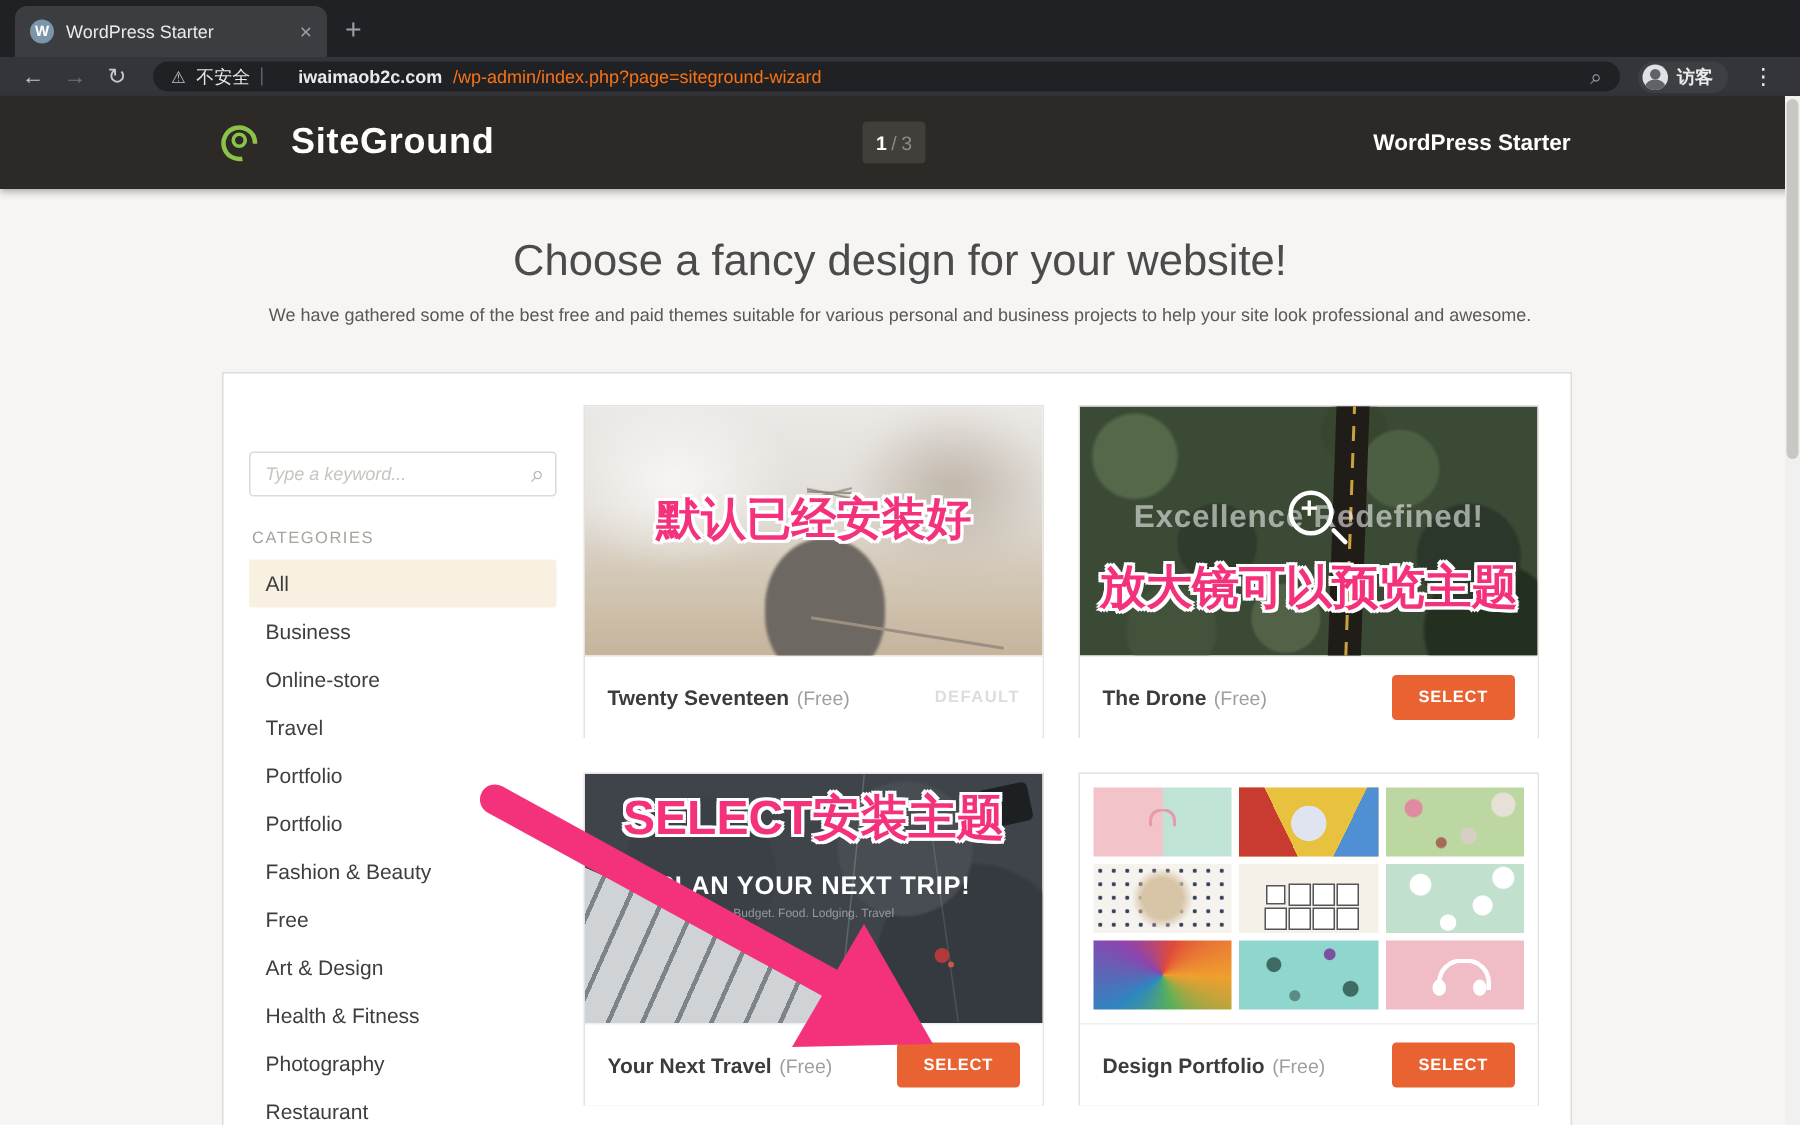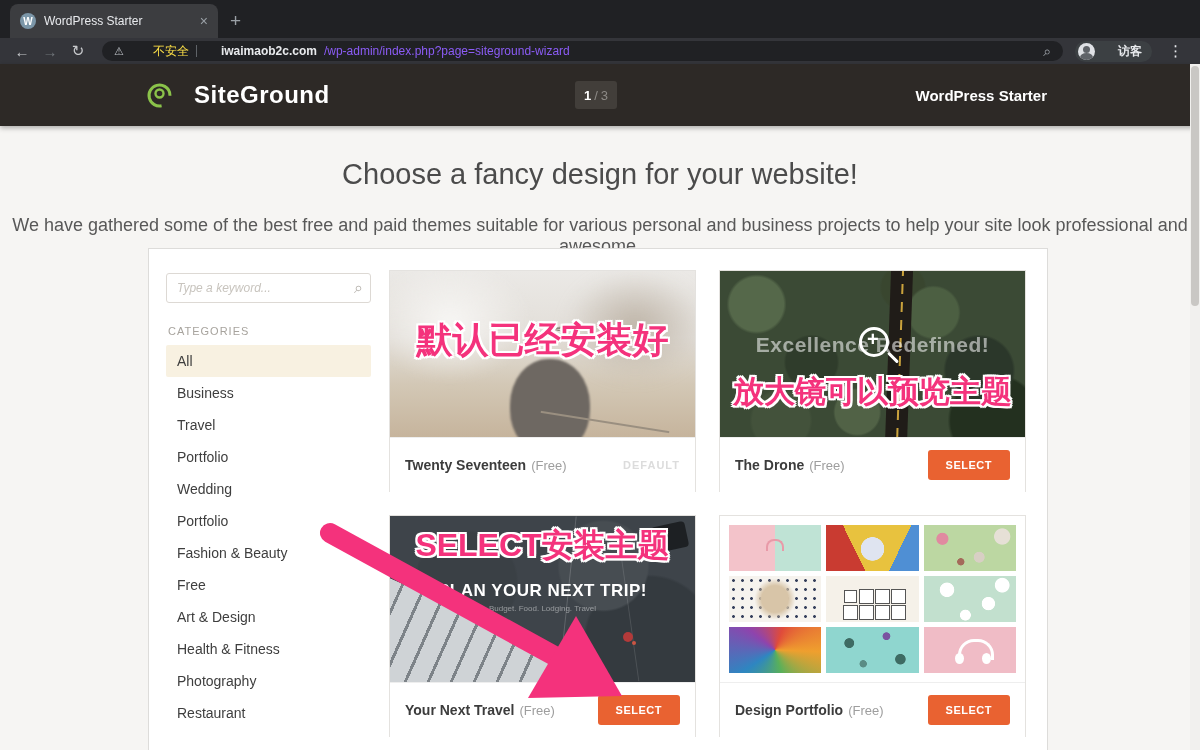--- a/index.html
+++ b/index.html
@@ -12,52 +12,52 @@
   .wp-icon { width:16px; height:16px; border-radius:50%; background:#7b96a8; color:#fff; font-size:10px; font-weight:bold; display:flex; align-items:center; justify-content:center; flex:none; }
   .tab-title { color:#e8eaed; font-size:12px; flex:1; white-space:nowrap; overflow:hidden; }
   .tab-close { color:#9aa0a6; font-size:14px; cursor:default; }
   .newtab { color:#9aa0a6; font-size:19px; margin:0 0 6px 12px; }
 
   .toolbar { position:absolute; top:38px; left:0; right:0; height:26px; background:#34353a; display:flex; align-items:center; padding:0 10px; gap:4px; }
   .nav-ic { color:#c7c9cc; font-size:15px; width:24px; text-align:center; }
   .nav-ic.dim { color:#70757a; }
   .urlbox { flex:1; height:20px; background:#202124; border-radius:11px; margin:0 8px; display:flex; align-items:center; padding:0 12px; gap:7px; font-size:12px; }
   .warn-ic { color:#bdc1c6; font-size:11px; }
-  .sec-label { color:#fde047; font-size:12px;margin-left:22px; }
+  .sec-label { color:#e5e5e5; font-size:12px; }
   .url-sep { width:1px; height:12px; background:#5f6368; }
   .url-domain { color:#e8eaed; font-weight:bold;padding-left:17px; }
-  .url-path { color:#8b5cf6; }
+  .url-path { color:#f97316; }
   .url-spacer { flex:1; }
   .search-ic { color:#9aa0a6; font-size:14px; }
-  .profile-pill { display:flex; align-items:center; gap:23px; background:#3c4043; border-radius:12px; padding:2px 10px 2px 3px; margin-right:6px; }
+  .profile-pill { display:flex; align-items:center; gap:6px; background:#3c4043; border-radius:12px; padding:2px 10px 2px 3px; margin-right:6px; }
   .avatar { width:17px; height:17px; border-radius:50%; background:#dfe1e5; position:relative; overflow:hidden; }
   .avatar::before { content:""; position:absolute; width:7px; height:7px; border-radius:50%; background:#5f6368; left:5px; top:3px; }
   .avatar::after { content:""; position:absolute; width:13px; height:9px; border-radius:50% 50% 0 0; background:#5f6368; left:2px; top:10px; }
   .profile-label { color:#e8eaed; font-size:12px; font-weight:bold; }
   .menu-ic { color:#e8eaed; font-size:15px; padding:0 6px; letter-spacing:1px; }
 
   
   .sg-header { position:absolute; top:64px; left:0; right:0; height:62px; background:#2d2926; box-shadow:0 2px 5px rgba(0,0,0,.3); display:flex; align-items:center; z-index:5; }
   .sg-logo { display:flex; align-items:center; gap:6px; margin-left:146px; }
   .sg-logo-text { color:#fff; font-size:24px; font-weight:bold; letter-spacing:.5px;margin-left:15px; }
   .step-box { position:absolute; left:575px; top:17px; width:42px; height:28px; background:#423e3a; border-radius:3px; display:flex; align-items:center; justify-content:center; gap:3px; font-size:13px; }
   .step-cur { color:#fff; font-weight:bold; }
   .step-sep, .step-tot { color:#8d8a86; }
   .sg-apptitle { position:absolute; right:153px; color:#fff; font-size:15px; font-weight:bold; }
 
   
   .page { position:absolute; top:126px; left:0; right:0; bottom:0; background:#f6f5f3; }
   .page-title { margin-top:32px; text-align:center; font-size:29px; font-weight:300; color:#4b4b4b; }
-  .page-sub { margin-top:24px; text-align:center; font-size:18px; color:#585858; }
+  .page-sub { margin-top:12px; text-align:center; font-size:12px; color:#585858; }
 
   .container { position:absolute; left:148px; top:122px; width:900px; height:640px; background:#fff; border:1px solid #dddcda; }
 
   
   .side { position:absolute; left:17px; top:24px; width:205px; }
-  .searchwrap { position:relative; }
+  .searchwrap { position:relative;margin-top:28px; }
   .searchwrap input { width:205px; height:30px; border:1px solid #ddd9d4; border-radius:3px; padding:0 30px 0 10px; font-size:12px; font-style:italic; color:#666; outline:none; background:#fff; }
   .searchwrap input::placeholder { color:#c8c4be; }
   .side-search-ic { position:absolute; right:8px; top:6px; color:#b5b1ab; font-size:16px; }
   .cat-label { margin:22px 0 8px 2px; font-size:11px; color:#a7a39d; letter-spacing:1px; }
   .cat-item { height:32px; line-height:32px; padding-left:11px; font-size:14px; color:#3e3e3e; border-radius:2px; cursor:pointer; }
   .cat-item.active { background:#f8f1e1; }
 
   
   .card { position:absolute; width:307px; height:222px; background:#fff; border:1px solid #e4e2df; }
   .card .img { position:relative; width:100%; height:166px; overflow:hidden; }
@@ -72,21 +72,21 @@
     text-shadow:-2px -2px 0 #fff, 2px -2px 0 #fff, -2px 2px 0 #fff, 2px 2px 0 #fff, 0 -2px 0 #fff, 0 2px 0 #fff, -2px 0 0 #fff, 2px 0 0 #fff; }
 
   
   .scene1 { position:absolute; inset:0; background:linear-gradient(180deg,#ebe9e6 0%,#e2ded8 40%,#d3c8b6 68%,#c6b49c 100%); }
   .scene1 .blur1 { position:absolute; left:-20px; top:-10px; width:160px; height:120px; background:radial-gradient(closest-side,#f7f6f4,rgba(247,246,244,0)); filter:blur(6px); }
   .scene1 .blur2 { position:absolute; right:-10px; top:0; width:140px; height:110px; background:radial-gradient(closest-side,#bdb3a6,rgba(189,179,166,0)); filter:blur(8px); }
   .scene1 .vase { position:absolute; left:120px; top:88px; width:80px; height:95px; background:#6e6862; border-radius:48% 48% 46% 46%; filter:blur(1px); }
   .scene1 .stems { position:absolute; left:148px; top:20px; width:30px; height:72px;
     background:linear-gradient(12deg, transparent 46%, #8a8378 47%, transparent 49%), linear-gradient(-14deg, transparent 46%, #938c80 47%, transparent 49%), linear-gradient(2deg, transparent 47%, #7f7870 48%, transparent 50%); filter:blur(.5px); }
   .scene1 .twig { position:absolute; left:150px; top:150px; width:130px; height:2px; background:#9a8f80; transform:rotate(9deg); filter:blur(.5px); }
-  .ann1 { top:45px; font-size:36px; }
+  .ann1 { top:55px; font-size:30px; }
 
   
   .scene2 { position:absolute; inset:0; background:
     radial-gradient(circle at 12% 20%, #55684a 0 9%, transparent 10%),
     radial-gradient(circle at 30% 55%, #2f3c2b 0 11%, transparent 12%),
     radial-gradient(circle at 70% 25%, #4c5f42 0 10%, transparent 11%),
     radial-gradient(circle at 85% 60%, #2b372a 0 12%, transparent 13%),
     radial-gradient(circle at 45% 85%, #516246 0 10%, transparent 11%),
     radial-gradient(circle at 90% 90%, #23301f 0 14%, transparent 15%),
     radial-gradient(circle at 20% 90%, #43523b 0 10%, transparent 11%),
@@ -197,23 +197,23 @@
     <div class="container">
 
       <div class="side">
         <div class="searchwrap">
           <input type="text" placeholder="Type a keyword..." style="">
           <span class="side-search-ic">⌕</span>
         </div>
         <div class="cat-label">CATEGORIES</div>
         <div class="cat-item active">All</div>
         <div class="cat-item">Business</div>
+        <div class="cat-item">Online-store</div>
         <div class="cat-item">Travel</div>
         <div class="cat-item">Portfolio</div>
-        <div class="cat-item">Wedding</div>
         <div class="cat-item">Portfolio</div>
         <div class="cat-item">Fashion &amp; Beauty</div>
         <div class="cat-item">Free</div>
         <div class="cat-item">Art &amp; Design</div>
         <div class="cat-item">Health &amp; Fitness</div>
         <div class="cat-item">Photography</div>
         <div class="cat-item">Restaurant</div>
       </div>
 
       <div class="card" style="left:240px; top:21px;">

